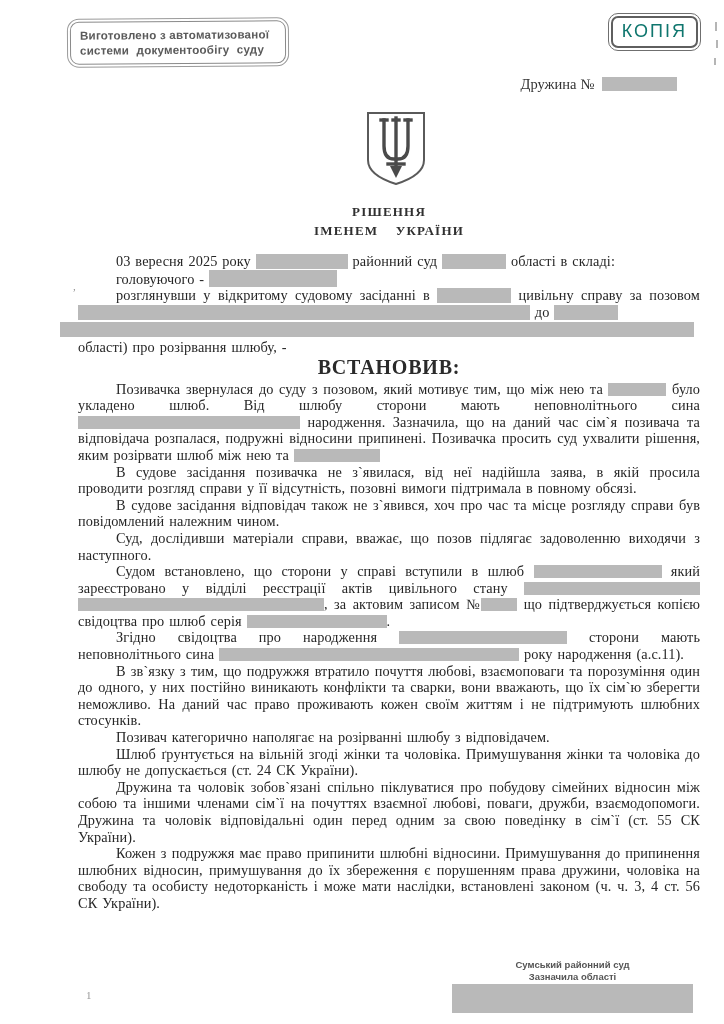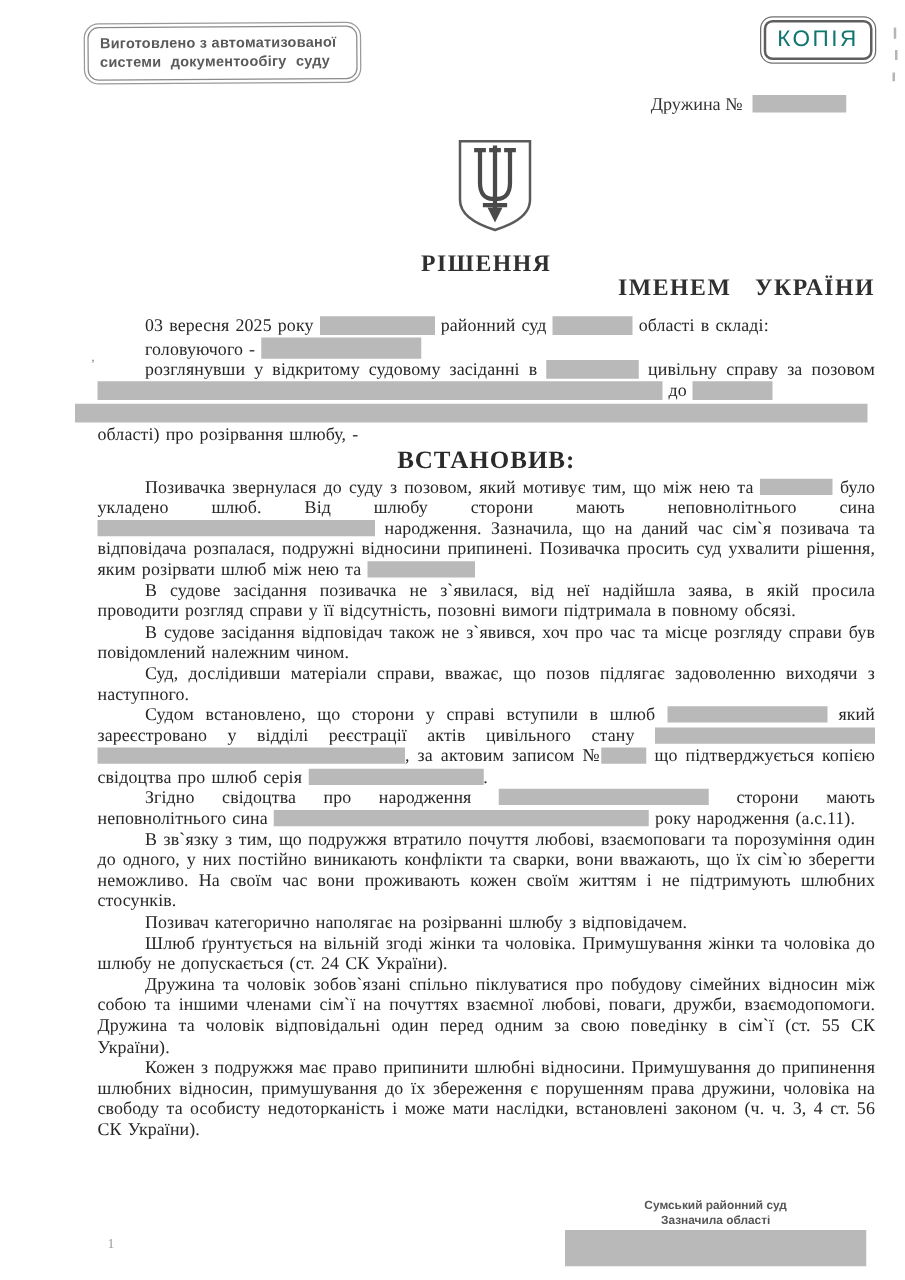--- a/index.html
+++ b/index.html
@@ -33,22 +33,22 @@
   }
   .case-line .redact{width:75px;height:14px;margin-left:8px;vertical-align:-2px;}
   
   .emblem{position:absolute;left:360px;top:110px;width:72px;height:82px;}
   
   .content{
     position:absolute;left:78px;top:202px;width:622px;
     font-size:14.3px;line-height:16.6px;color:#262626;
     word-spacing:1.2px;letter-spacing:.1px;
   }
-  .doc-title{text-align:center;font-weight:bold;font-size:19px;line-height:19px;letter-spacing:1.2px;color:#303030;}
-  .doc-title .t2{word-spacing:13px;text-align:right;}
+  .doc-title{text-align:center;font-weight:bold;font-size:13px;line-height:19px;letter-spacing:1.2px;color:#303030;}
+  .doc-title .t2{word-spacing:13px;}
   .intro{margin-top:13px;}
   .intro p{margin:0;text-indent:38px;}
   .intro p.flow{text-align:justify;}
   .vstanoviv{
     text-align:center;font-weight:bold;font-size:20px;
     margin:3px 0 5px 0;letter-spacing:.8px;color:#2a2a2a;
   }
   .body-text p{margin:0;text-indent:38px;text-align:justify;}
   
   .redact{
@@ -122,21 +122,21 @@
 
     <div class="vstanoviv">ВСТАНОВИВ:</div>
 
     <div class="body-text">
       <p>Позивачка звернулася до суду з позовом, який мотивує тим, що між нею та <span class="redact" style="width: 58px;"></span> було укладено шлюб. Від шлюбу сторони мають неповнолітнього сина <span class="redact" style="width: 222px;"></span> народження.  Зазначила, що на даний час сім`я позивача та відповідача розпалася, подружні відносини припинені. Позивачка просить суд ухвалити рішення, яким розірвати шлюб між нею та <span class="redact" style="width: 86px;"></span></p>
       <p>В судове засідання позивачка  не з`явилася, від неї   надійшла заява, в якій просила проводити розгляд справи у її відсутність, позовні вимоги підтримала в повному обсязі.</p>
       <p>В судове засідання відповідач також не з`явився, хоч про час та місце розгляду справи був повідомлений належним чином.</p>
       <p>Суд, дослідивши  матеріали  справи,  вважає,  що  позов  підлягає  задоволенню виходячи з наступного.</p>
       <p>Судом встановлено, що сторони у справі вступили в шлюб <span class="redact" style="width: 128px;"></span> який зареєстровано у відділі реєстрації актів цивільного стану <span class="redact" style="width: 176px;"></span><span class="redact" style="width: 246px;"></span>,  за  актовим  записом  №<span class="redact" style="width: 36px;"></span> що підтверджується копією  свідоцтва про шлюб серія <span class="redact" style="width: 140px;"></span>.</p>
       <p>Згідно  свідоцтва  про  народження  <span class="redact" style="width: 168px;"></span>  сторони  мають неповнолітнього сина <span class="redact" style="width: 300px;"></span> року народження (а.с.11).</p>
-      <p>В зв`язку з тим,  що подружжя  втратило почуття любові,  взаємоповаги та порозуміння один до одного, у них постійно виникають конфлікти та сварки, вони вважають, що їх сім`ю зберегти неможливо. На своїм час вони проживають кожен своїм життям і не підтримують шлюбних стосунків.</p>
+      <p>В зв`язку з тим,  що подружжя  втратило почуття любові,  взаємоповаги та порозуміння один до одного, у них постійно виникають конфлікти та сварки, вони вважають, що їх сім`ю зберегти неможливо. На даний час право проживають кожен своїм життям і не підтримують шлюбних стосунків.</p>
       <p>Позивач категорично наполягає на розірванні шлюбу з відповідачем.</p>
       <p>Шлюб ґрунтується на вільній згоді жінки та чоловіка. Примушування жінки та чоловіка до шлюбу не допускається (ст. 24 СК України).</p>
       <p>Дружина та чоловік зобов`язані спільно піклуватися про побудову сімейних відносин між собою та іншими членами сім`ї на почуттях взаємної любові, поваги, дружби, взаємодопомоги. Дружина та чоловік відповідальні один перед одним за свою поведінку в сім`ї (ст. 55 СК України).</p>
       <p>Кожен з подружжя має право припинити шлюбні відносини. Примушування до припинення шлюбних відносин, примушування до їх збереження є порушенням права дружини, чоловіка на свободу та особисту недоторканість і може мати наслідки, встановлені законом (ч. ч. 3, 4 ст. 56 СК України).</p>
     </div>
   </div>
 
   <div class="footer-court">
     <div>Сумський районний суд</div>
     <div>Зазначила області</div>

